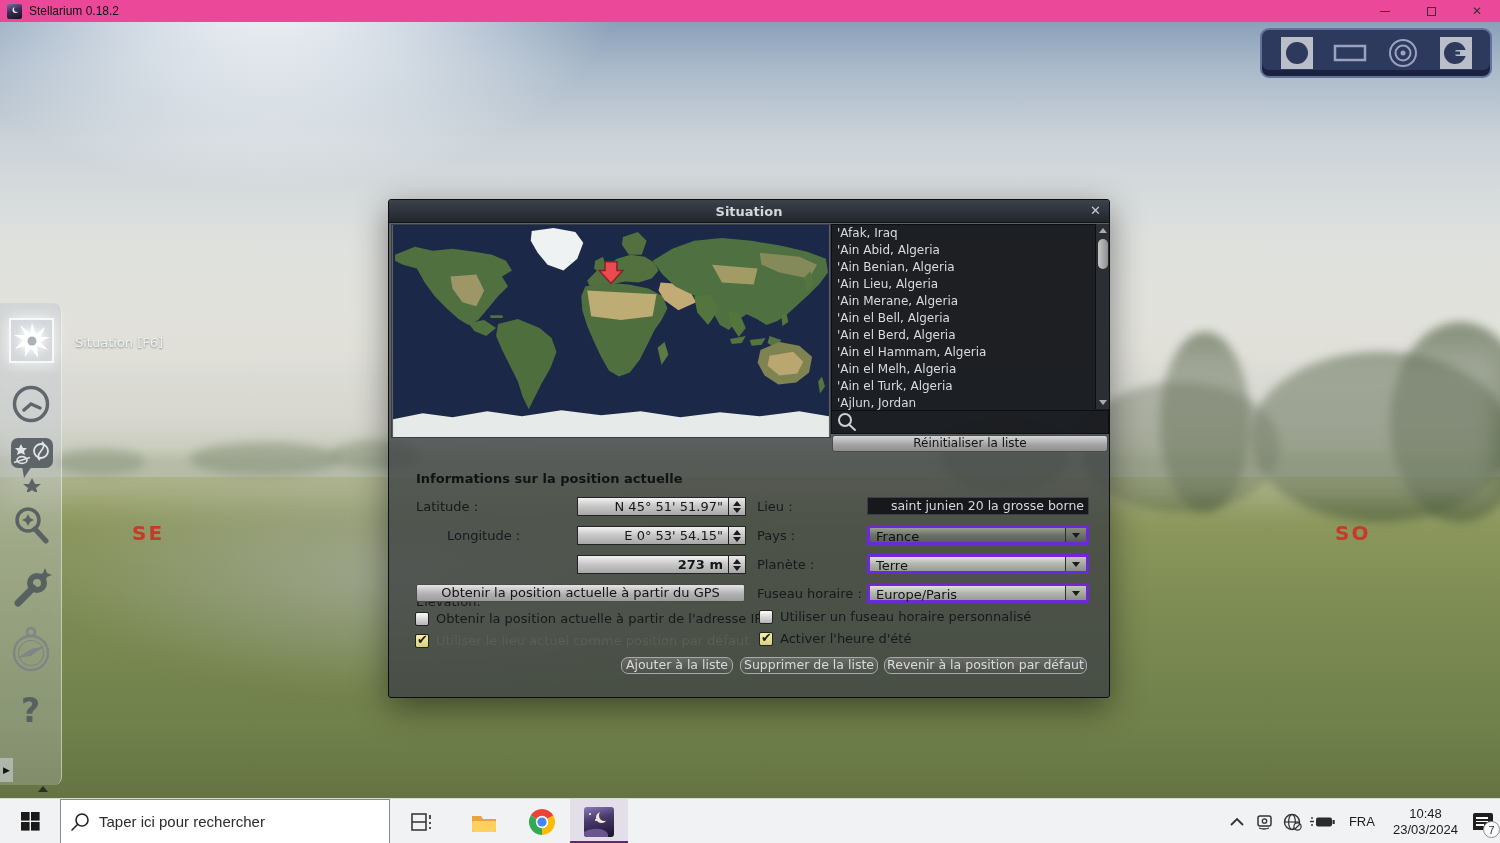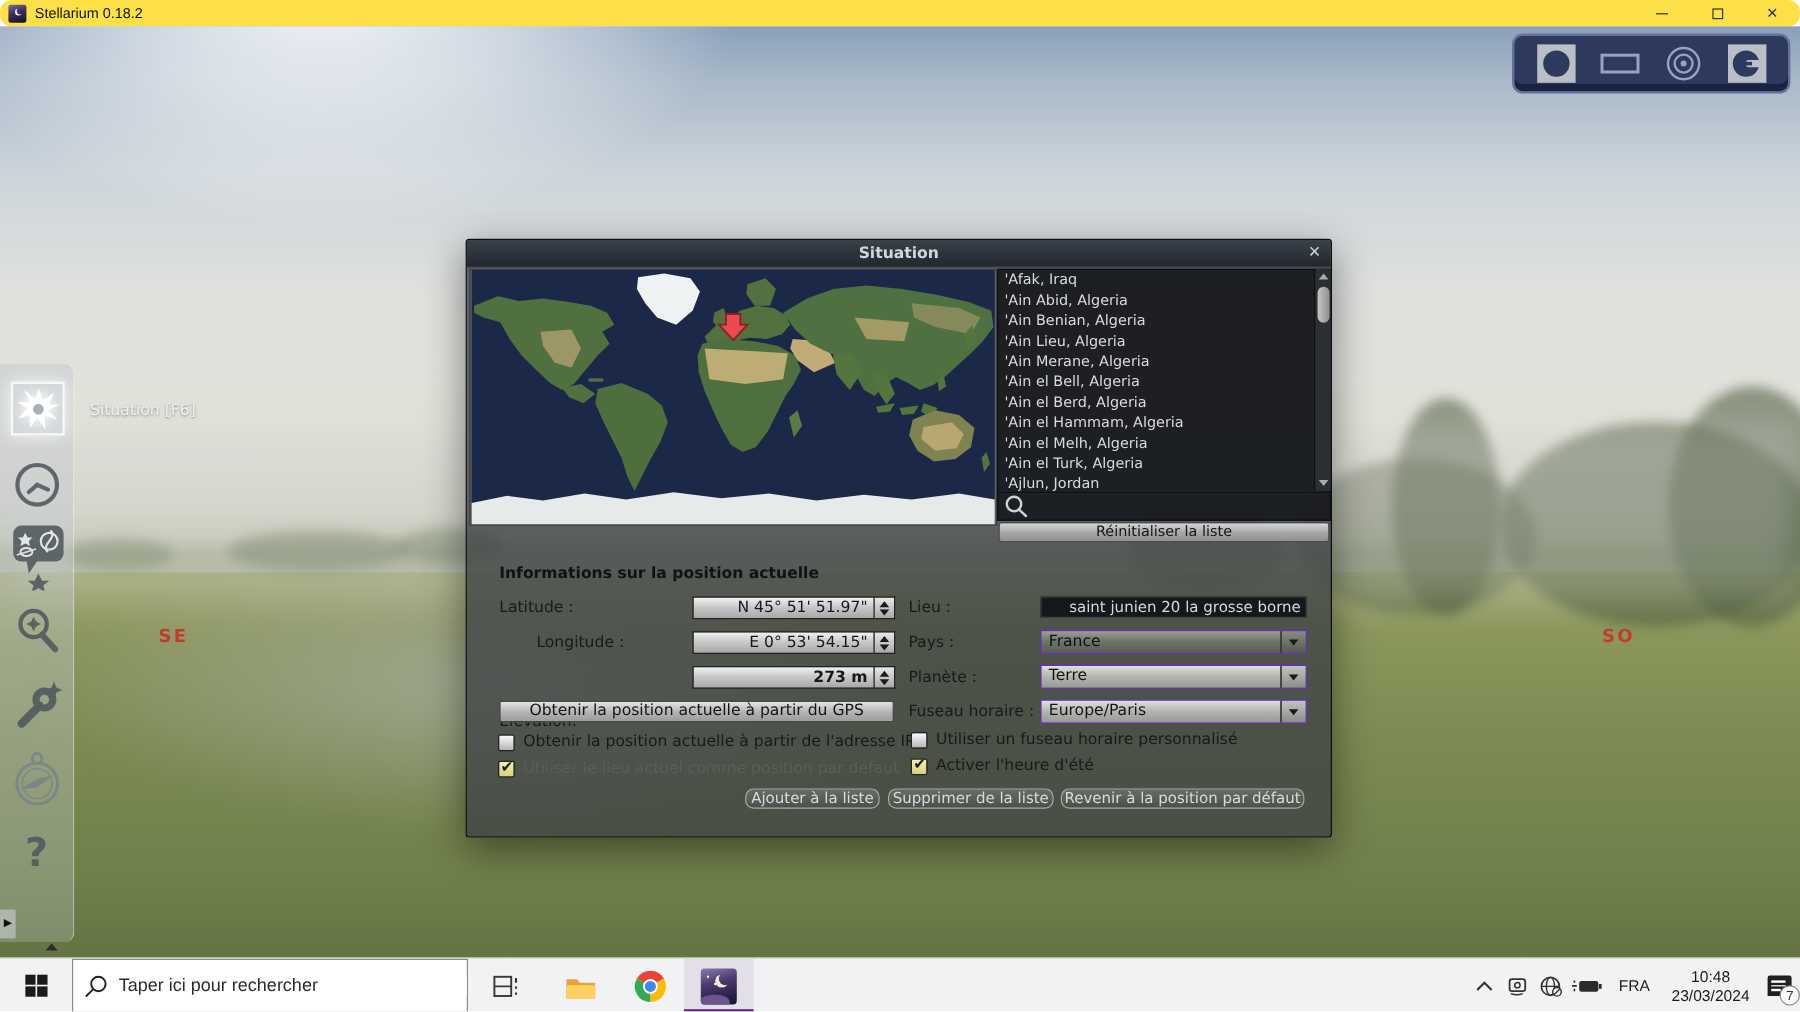--- a/index.html
+++ b/index.html
@@ -1,20 +1,20 @@
 <!DOCTYPE html>
 <html><head>
 <meta charset="utf-8">
 <style>
   * { margin:0; padding:0; box-sizing:border-box; }
   html,body { width:1500px; height:843px; overflow:hidden; }
   #root { position:relative; width:1500px; height:843px; font-family:"DejaVu Sans",sans-serif; background:#fff; overflow:hidden; }
 
   
-  .titlebar { position:absolute; left:0; top:0; width:1500px; height:22px; background:#fde047; display:flex; align-items:center;border-radius:10px; }
+  .titlebar { position:absolute; left:0; top:0; width:1500px; height:22px; background:#ec4899; display:flex; align-items:center; }
   .titlebar .appico { width:15px; height:15px; margin-left:7px; border-radius:2px;
      background:linear-gradient(160deg,#7d6ea8 0%,#3a2e57 45%,#140f22 100%); position:relative; overflow:hidden; }
   .titlebar .appico:after { content:""; position:absolute; right:2px; top:2px; width:6px; height:6px; border-radius:50%;
      box-shadow:-1.5px 1px 0 0 #f0ead8; }
   .titlebar .ttl { font-family:"Liberation Sans",sans-serif; font-size:12px; color:#111; margin-left:7px; }
   .wincontrols { position:absolute; right:0; top:0; height:22px; display:flex; }
   .wincontrols .wc { width:46px; height:22px; display:flex; align-items:center; justify-content:center; cursor:pointer; }
   .wc .minbar { width:10px; height:1px; background:#333; }
   .wc .maxbox { width:9px; height:9px; border:1px solid #333; }
   .wc .closex { font-size:12px; color:#333; font-family:"DejaVu Sans",sans-serif; }
@@ -44,21 +44,21 @@
     background:linear-gradient(180deg,rgba(196,201,207,.50),rgba(196,201,207,.28)); border-right:1px solid rgba(255,255,255,.45);
     border-radius:0 8px 8px 0; }
   .sb-ico { position:absolute; left:50%; transform:translateX(-50%); opacity:.85; cursor:pointer; }
   .sb-active { position:absolute; left:9px; top:15px; width:45px; height:45px; border:2px solid rgba(248,250,252,.95);
     background:rgba(220,226,232,.30); box-shadow:0 0 14px rgba(255,255,255,.9); display:flex; align-items:center; justify-content:center; cursor:pointer; }
   .qmark { font-size:33px; font-weight:bold; color:#50575d; font-family:"DejaVu Sans",sans-serif; }
   .tooltip { position:absolute; left:75px; top:335px; font-size:13px; color:#eef1f4; text-shadow:0 1px 2px rgba(0,0,0,.4); }
   .expand-arrow { position:absolute; left:0px; top:758px; width:13px; height:24px; background:rgba(210,214,218,.55);
     display:flex; align-items:center; justify-content:center; font-size:9px; color:#111; cursor:pointer; }
 
-  .compass-label { position:absolute; font-size:15px; font-weight:bold; color:#c43b2a; letter-spacing:2px; }
+  .compass-label { position:absolute; font-size:20px; font-weight:bold; color:#c43b2a; letter-spacing:2px; }
 
   
   .dialog { position:absolute; left:388px; top:199px; width:722px; height:499px; border:1px solid #0c0e11; border-radius:3px;
     background:rgba(62,66,68,.80); box-shadow:0 10px 34px rgba(0,0,0,.45); }
   .dlg-header { position:absolute; left:0; top:0; width:100%; height:23px;
     background:linear-gradient(180deg,#3b424b,#22272d); border-bottom:1px solid #101317; border-radius:3px 3px 0 0;
     display:flex; align-items:center; justify-content:center; cursor:move; }
   .dlg-title { font-size:13px; font-weight:bold; color:#d3d6da; }
   .dlg-close { position:absolute; right:8px; top:3px; font-size:13px; font-weight:bold; color:#c9ccd0; cursor:pointer; }
 
@@ -89,21 +89,21 @@
   .spin .val { flex:1; border:1px solid #232323; background:linear-gradient(180deg,#f2f2f2,#c9c9c9 45%,#a8a8a8);
     font-size:13px; color:#15181b; text-align:right; padding-right:5px; line-height:17px; }
   .spin .arrows { width:17px; border:1px solid #232323; border-left:none; background:linear-gradient(180deg,#e8e8e8,#a8a8a8);
     display:flex; flex-direction:column; align-items:center; justify-content:center; gap:2px; cursor:pointer; }
   .tri-u { width:0;height:0;border-left:4px solid transparent;border-right:4px solid transparent;border-bottom:5px solid #1b1b1b; }
   .tri-d { width:0;height:0;border-left:4px solid transparent;border-right:4px solid transparent;border-top:5px solid #1b1b1b; }
 
   .darkinput { position:absolute; left:478px; top:297px; width:222px; height:18px; background:#16181c; border:1px solid #3c4046;
     color:#d6d8da; font-size:12.5px; text-align:right; padding-right:4px; line-height:16px; }
 
-  .dd { position:absolute; width:222px; height:20px; display:flex; border:1px solid #6d28d9; cursor:pointer; }
+  .dd { position:absolute; width:222px; height:20px; display:flex; border:3px solid #6d28d9; cursor:pointer; }
   .dd .val { flex:1; font-size:13px; color:#121417; padding-left:6px; line-height:18px;
     background:linear-gradient(180deg,#dfe1dc,#b2b5ae 50%,#999c93); }
   .dd.dark .val { background:linear-gradient(180deg,#9aa095,#6d7267 50%,#5a5f54); color:#0e0f10; }
   .dd .btn { width:21px; border-left:1px solid #2c2c2c; display:flex; align-items:center; justify-content:center;
     background:linear-gradient(180deg,#c2c5be,#8b8e86); }
   .dd.dark .btn { background:linear-gradient(180deg,#878c81,#565b50); }
 
   .gpsbtn { position:absolute; left:27px; top:384px; width:329px; height:18px; border:1px solid #4a4a4a; border-radius:2px;
     background:linear-gradient(180deg,#e4e4e4,#b2b2b2 55%,#9c9c9c); font-size:13px; color:#141414; text-align:center; line-height:16px; cursor:pointer; }
 

